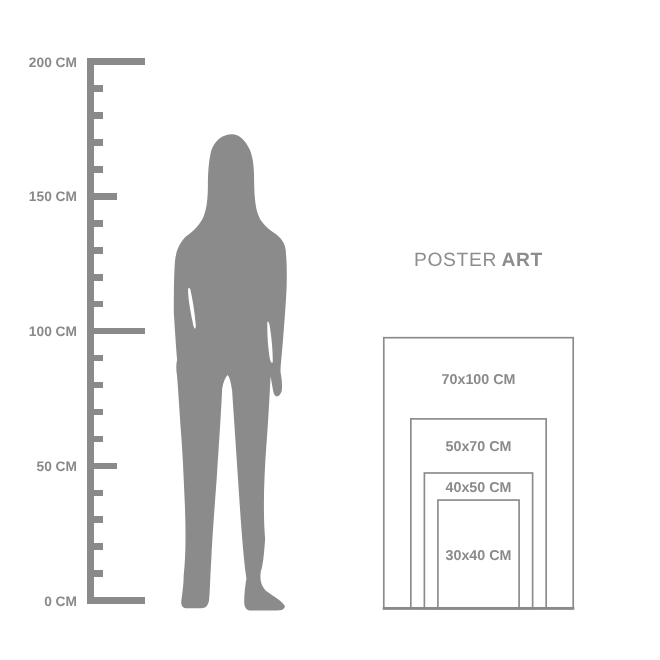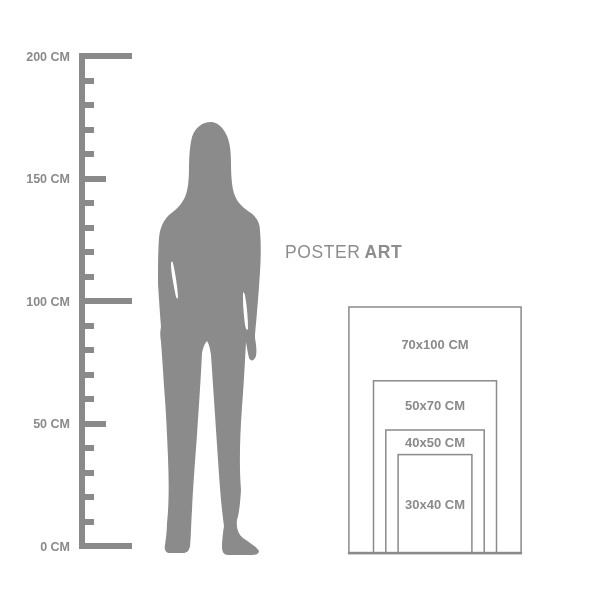--- a/index.html
+++ b/index.html
@@ -1,21 +1,21 @@
 <!DOCTYPE html>
 <html><head>
 <meta charset="utf-8">
 <style>
   html,body{margin:0;padding:0;background:#ffffff;}
   #stage{position:relative;width:536px;height:600px;background:#ffffff;overflow:hidden;
          font-family:"Liberation Sans", sans-serif;}
   #scene{position:absolute;left:0;top:0;}
   .ruler-label{font-family:"Liberation Sans",sans-serif;font-weight:bold;font-size:12.5px;}
   .size-label{font-family:"Liberation Sans",sans-serif;font-weight:bold;font-size:13px;}
-  #poster-title{position:absolute;left:285px;top:242px;width:300px;text-align:left;
+  #poster-title{position:absolute;left:285px;top:226px;width:300px;text-align:center;
                 font-size:17.5px;letter-spacing:0.6px;color:#8d8d8d;white-space:nowrap;}
   #poster-title .t-regular{font-weight:normal;}
   #poster-title .t-bold{font-weight:bold;margin-left:4px;}
 </style>
 </head>
 <body>
 
 <div id="stage">
 
   <svg id="scene" width="600" height="600" viewBox="0 0 600 600" xmlns="http://www.w3.org/2000/svg">

